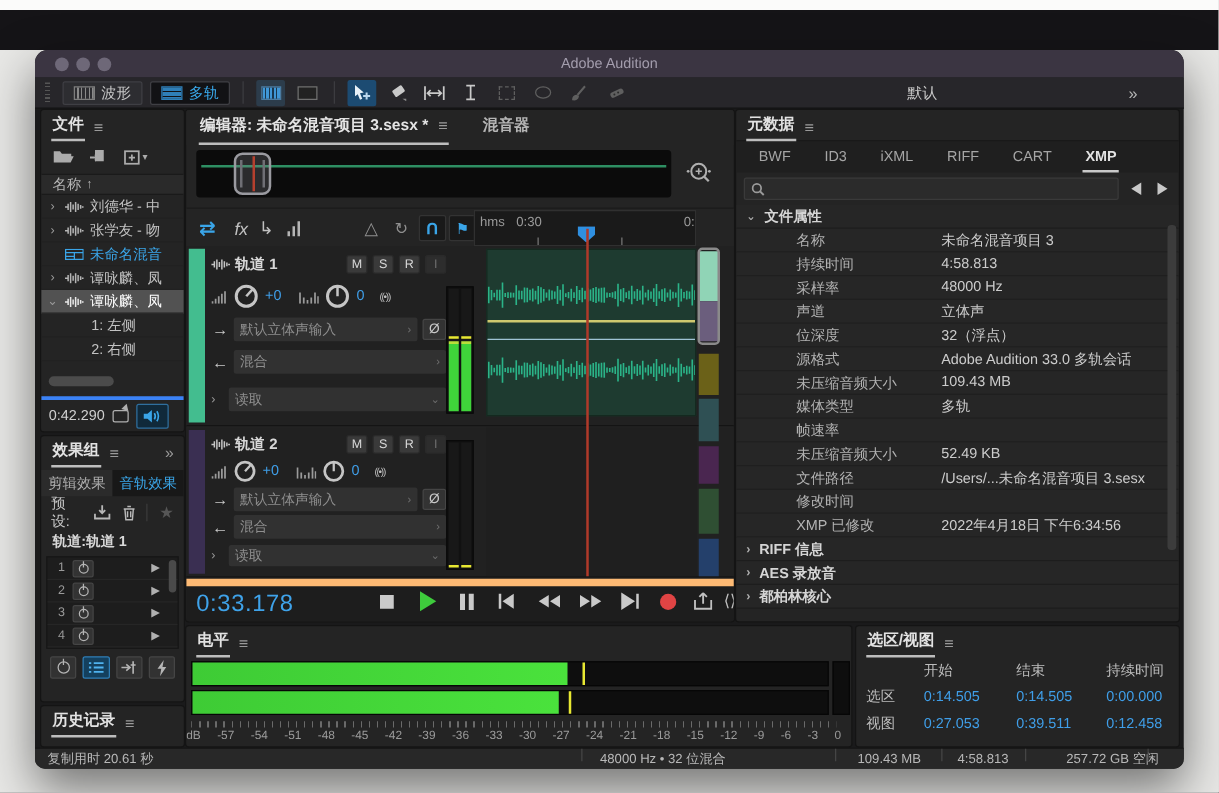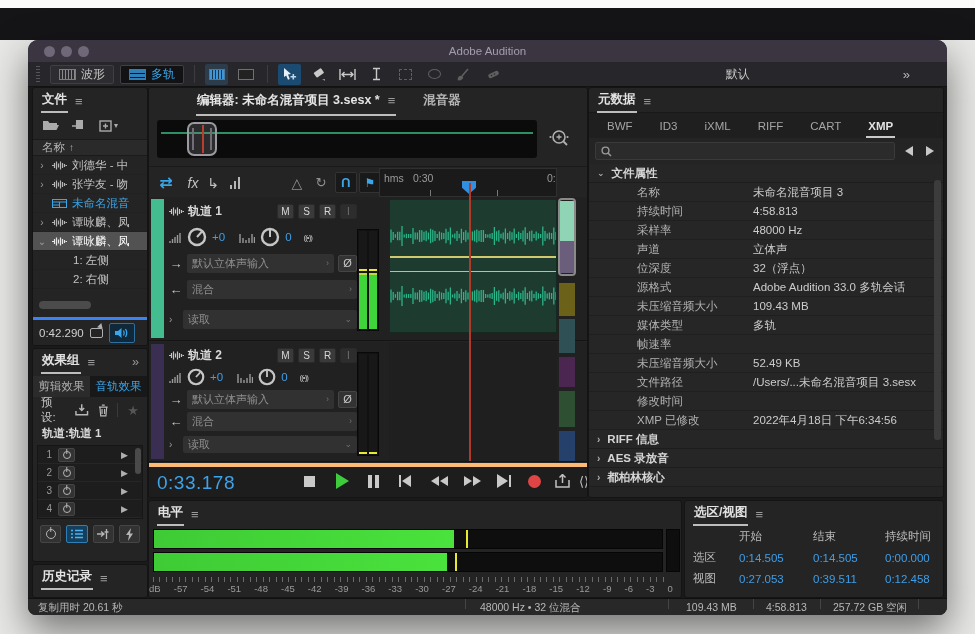--- a/index.html
+++ b/index.html
@@ -91,21 +91,21 @@
   .pwr{width:10px;height:10px;border:1.5px solid #b5b5b5;border-radius:50%;position:relative;display:inline-block;}
   .pwr:after{content:"";position:absolute;left:50%;top:-3px;width:1.5px;height:5px;background:#b5b5b5;transform:translateX(-50%);}
   .pwr-box{width:17px;height:14px;background:#333;border:1px solid #454545;border-radius:2px;
            display:flex;align-items:center;justify-content:center;}
   .pwr-box .pwr{width:8px;height:8px;border-width:1.2px;}
 
   
   .ed-tabs{position:absolute;left:0;top:0;right:0;height:28px;display:flex;align-items:flex-end;
            padding:0 10px;gap:26px;color:#c8c8c8;font-size:12.5px;background:#242424;}
   .ed-tab-active{display:flex;gap:8px;align-items:center;font-weight:bold;color:#e4e4e4;
-                 border-bottom:2px solid #bdbdbd;padding:4px 1px 5px 1px;margin-left:37px;}
+                 border-bottom:2px solid #bdbdbd;padding:4px 1px 5px 1px;}
   .ed-tab{padding:4px 1px 7px 1px;color:#b5b5b5;font-weight:bold;}
 
   .navigator{position:absolute;left:8px;top:32px;width:380px;height:38px;background:#0b0b0b;border-radius:3px;}
   .nav-line{position:absolute;left:4px;right:4px;top:12px;height:2px;background:#2e8f63;}
   .nav-handle{position:absolute;left:30px;top:2px;width:30px;height:34px;border:2px solid #9a9aa0;
               border-radius:7px;background:rgba(130,130,135,.28);}
   .nav-handle .ridge{position:absolute;top:4px;bottom:4px;width:2px;background:#6f6f75;}
   .nav-playline{position:absolute;left:13px;top:1px;bottom:1px;width:2px;background:#b5402e;}
 
   .ed-toolbar-row{position:absolute;left:0;top:78px;width:440px;height:31px;background:#242424;border-top:1px solid #1a1a1a;}
@@ -146,21 +146,21 @@
   .clip{position:absolute;left:240px;width:168px;background:#1e3b30;border:1px solid #14291f;}
   .env-line{position:absolute;left:0;right:0;height:1.5px;}
   .track2-lane{position:absolute;left:240px;width:168px;top:0;bottom:0;background:#1f1f1f;}
 
   .zoombar{position:absolute;left:410px;width:16px;}
   .zb-seg{position:absolute;left:0;width:16px;}
   .zb-thumb{position:absolute;left:-1px;width:18px;border:2px solid #8a8a8a;border-radius:4px;}
 
   
   .transport{position:absolute;left:0;top:375px;width:440px;height:36px;background:#1d1d1d;
-             border-top:4px solid #fdba74;display:flex;align-items:center;}
+             border-top:6px solid #fdba74;display:flex;align-items:center;}
   .time-display{color:#3fa3ea;font-size:19px;margin-left:8px;letter-spacing:.5px;}
   .tr-btn{position:absolute;top:0;height:36px;display:flex;align-items:center;justify-content:center;}
   .sq{width:11px;height:11px;background:#c9c9c9;}
   .tri-r{width:0;height:0;border-top:7px solid transparent;border-bottom:7px solid transparent;border-left:11px solid #c9c9c9;}
   .tri-l{width:0;height:0;border-top:6px solid transparent;border-bottom:6px solid transparent;border-right:9px solid #c9c9c9;}
   .tri-r.sm{border-top-width:5px;border-bottom-width:5px;border-left-width:8px;}
   .tri-l.sm{border-top-width:5px;border-bottom-width:5px;border-right-width:8px;}
   .vbar{width:2.5px;height:12px;background:#c9c9c9;}
   .pausebars{display:flex;gap:3px;}
   .pausebars i{display:block;width:4px;height:13px;background:#c9c9c9;}
@@ -875,18 +875,18 @@
 
     <div class="statusbar">
       <span style="left:10px">复制用时 20.61 秒</span>
       <span class="sdiv" style="left:437px"></span>
       <span style="left:452px">48000 Hz • 32 位混合</span>
       <span class="sdiv" style="left:640px"></span>
       <span style="left:658px">109.43 MB</span>
       <span class="sdiv" style="left:725px"></span>
       <span style="left:738px">4:58.813</span>
       <span class="sdiv" style="left:792px"></span>
-      <span style="left:805px">257.72 GB 空闲</span>
+      <span style="left:825px">257.72 GB 空闲</span>
       <span class="sdiv" style="left:890px"></span>
     </div>
 
   </div>
 </div>
 
 </body></html>

